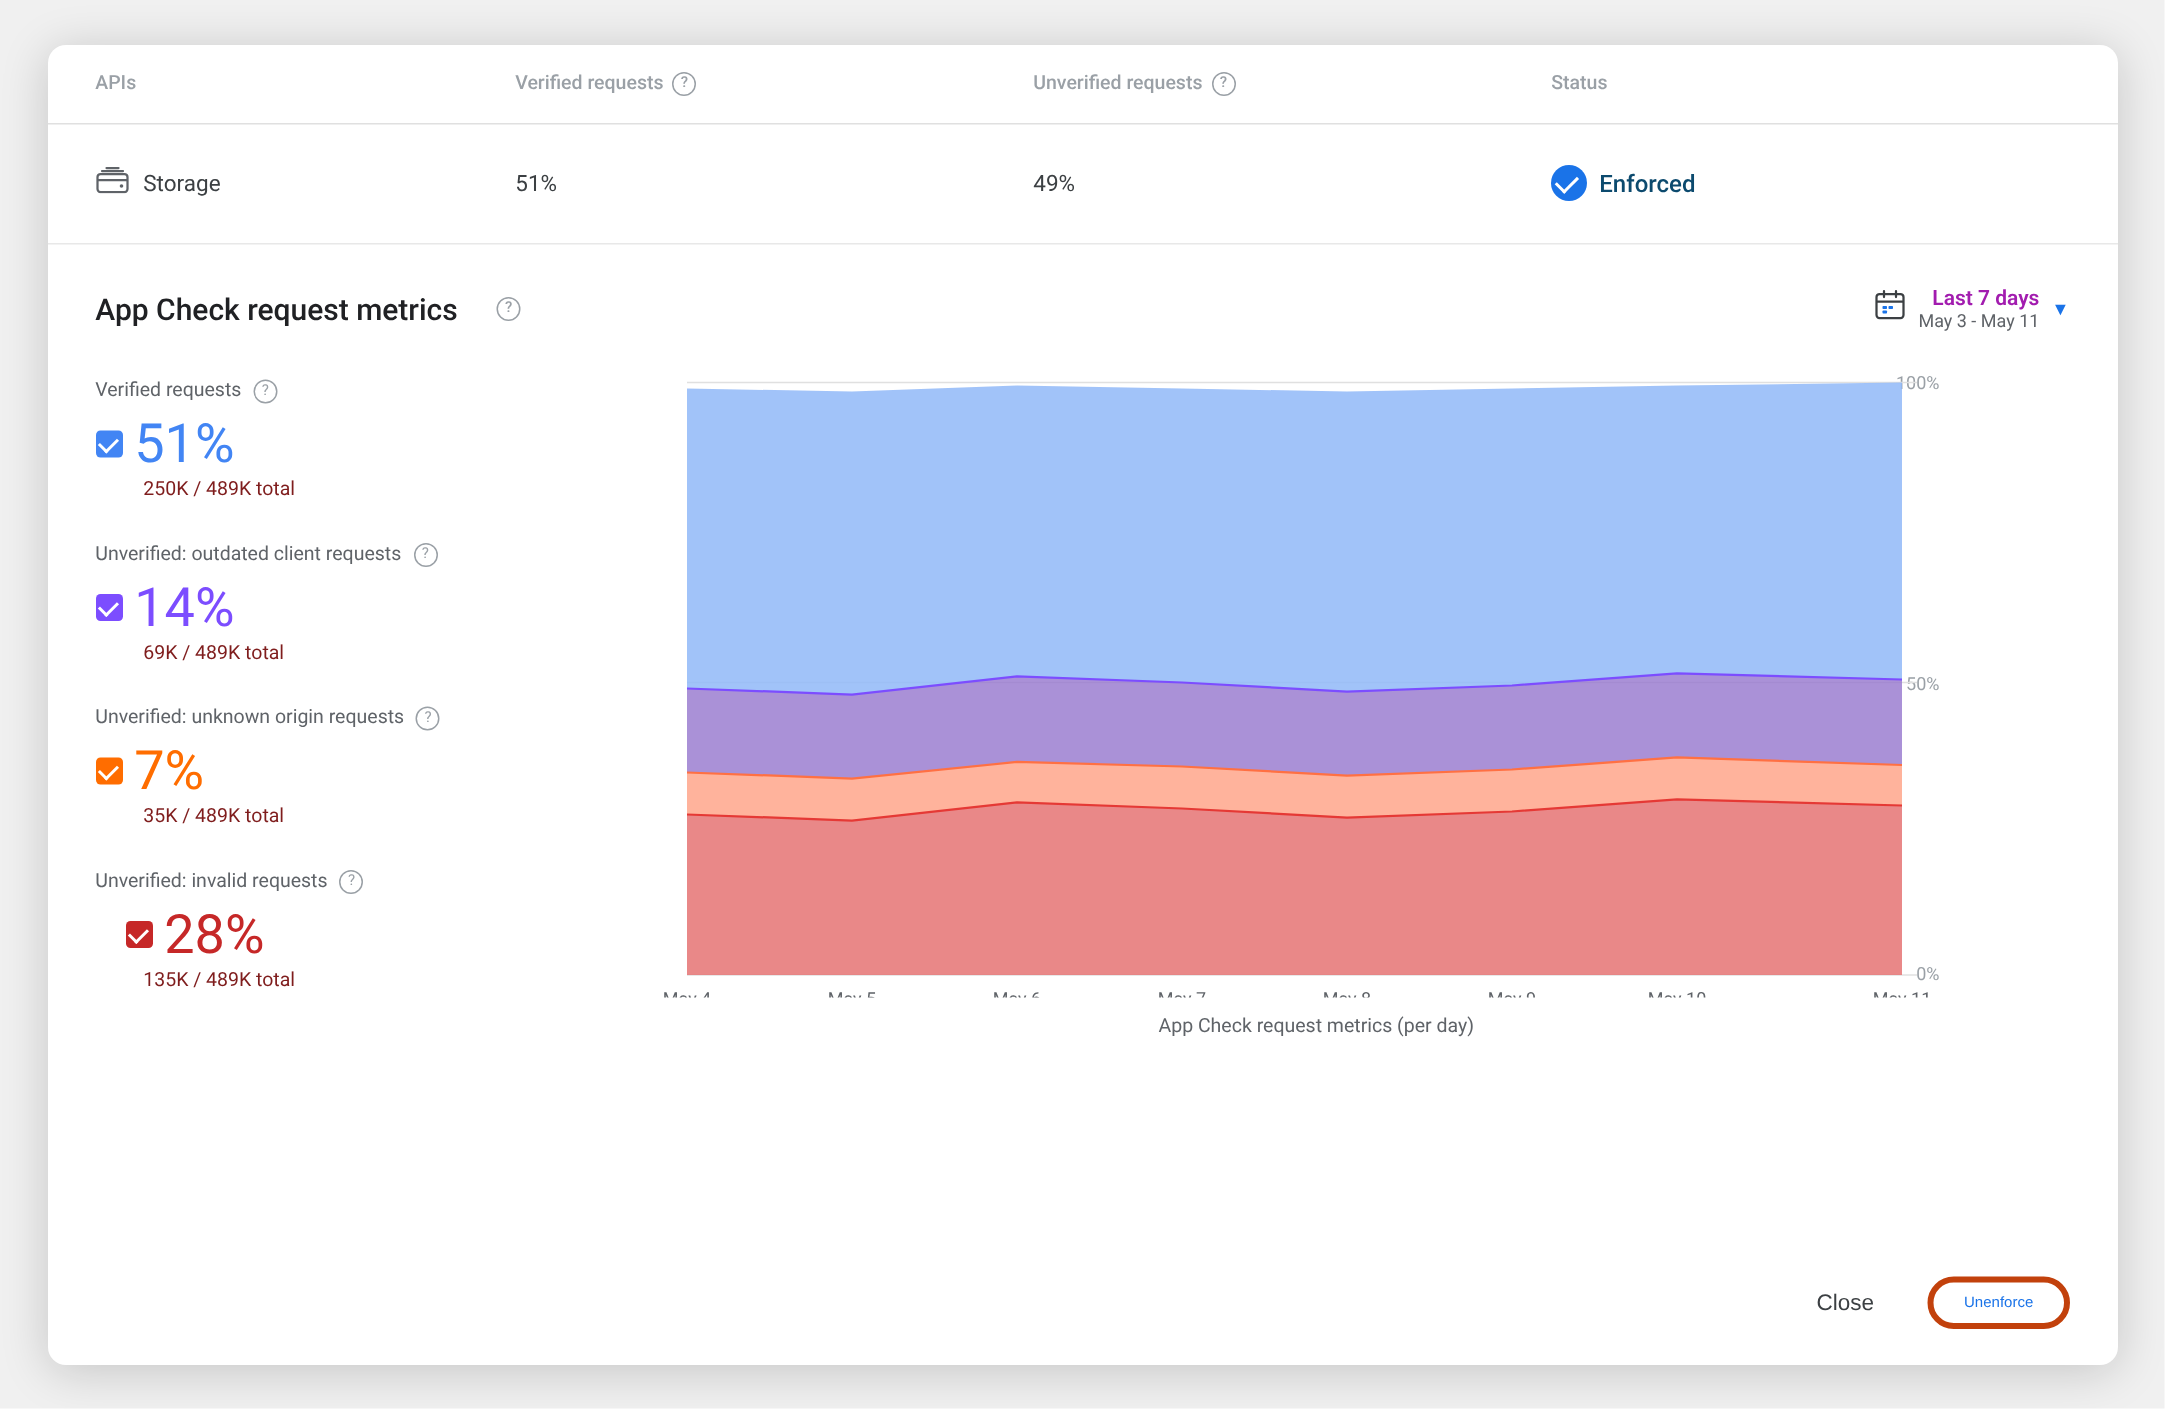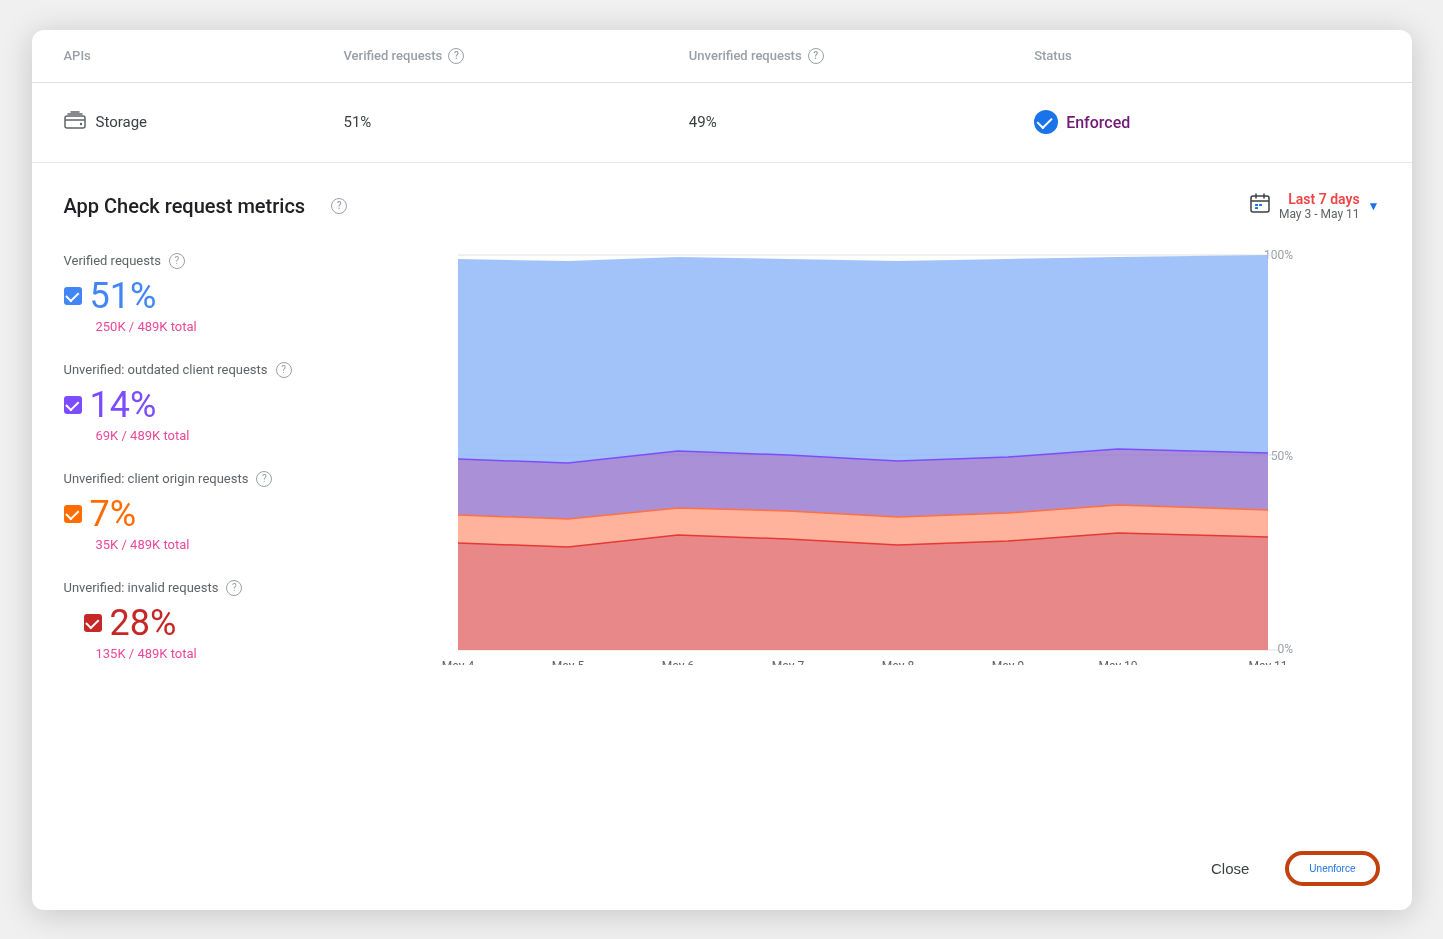--- a/index.html
+++ b/index.html
@@ -70,21 +70,21 @@
       color: #5f6368;
     }
     .storage-percent {
       font-size: 15px;
       color: #3c4043;
     }
     .enforced-badge {
       display: flex;
       align-items: center;
       gap: 8px;
-      color: #701a75;
+      color: #0c4a6e;
       font-size: 16px;
       font-weight: 500;
     }
     .check-circle {
       width: 24px;
       height: 24px;
       background: #1a73e8;
       border-radius: 50%;
       display: flex;
       align-items: center;
@@ -128,21 +128,21 @@
     .calendar-icon {
       color: #3c4043;
       font-size: 20px;
     }
     .date-range-text {
       text-align: right;
     }
     .date-range-label {
       font-size: 14px;
       font-weight: 600;
-      color: #ef4444;
+      color: #a21caf;
     }
     .date-range-value {
       font-size: 12px;
       color: #5f6368;
     }
     .dropdown-arrow {
       color: #1a73e8;
       font-size: 12px;
     }
     
@@ -170,21 +170,21 @@
     .legend-percentage {
       display: flex;
       align-items: center;
       gap: 8px;
       font-size: 36px;
       font-weight: 400;
       margin-bottom: 2px;
     }
     .legend-total {
       font-size: 13px;
-      color: #ec4899;
+      color: #7f1d1d;
       margin-left: 32px;
     }
     .checkbox {
       width: 18px;
       height: 18px;
       border-radius: 3px;
       display: inline-flex;
       align-items: center;
       justify-content: center;
       flex-shrink: 0;
@@ -346,21 +346,21 @@
           </div>
           <div class="legend-percentage pct-purple">
             <span class="checkbox cb-purple"></span>
             <span>14%</span>
           </div>
           <div class="legend-total">69K / 489K total</div>
         </div>
 
         <div class="legend-item">
           <div class="legend-label">
-            <span>Unverified: client origin requests</span>
+            <span>Unverified: unknown origin requests</span>
             <span class="help-icon">?</span>
           </div>
           <div class="legend-percentage pct-orange">
             <span class="checkbox cb-orange"></span>
             <span>7%</span>
           </div>
           <div class="legend-total">35K / 489K total</div>
         </div>
 
         <div class="legend-item">
@@ -417,20 +417,21 @@
             <text x="10" y="425" font-size="12" fill="#5f6368" text-anchor="middle">May 4</text>
             <text x="120" y="425" font-size="12" fill="#5f6368" text-anchor="middle">May 5</text>
             <text x="230" y="425" font-size="12" fill="#5f6368" text-anchor="middle">May 6</text>
             <text x="340" y="425" font-size="12" fill="#5f6368" text-anchor="middle">May 7</text>
             <text x="450" y="425" font-size="12" fill="#5f6368" text-anchor="middle">May 8</text>
             <text x="560" y="425" font-size="12" fill="#5f6368" text-anchor="middle">May 9</text>
             <text x="670" y="425" font-size="12" fill="#5f6368" text-anchor="middle">May 10</text>
             <text x="820" y="425" font-size="12" fill="#5f6368" text-anchor="middle">May 11</text>
           </svg>
         </div>
+        <div class="chart-x-label">App Check request metrics (per day)</div>
       </div>
     </div>
   </div>
 
   <div class="dialog-footer">
     <button class="btn-close">Close</button>
     <button class="btn-unenforce">Unenforce</button>
   </div>
 
 </div>

